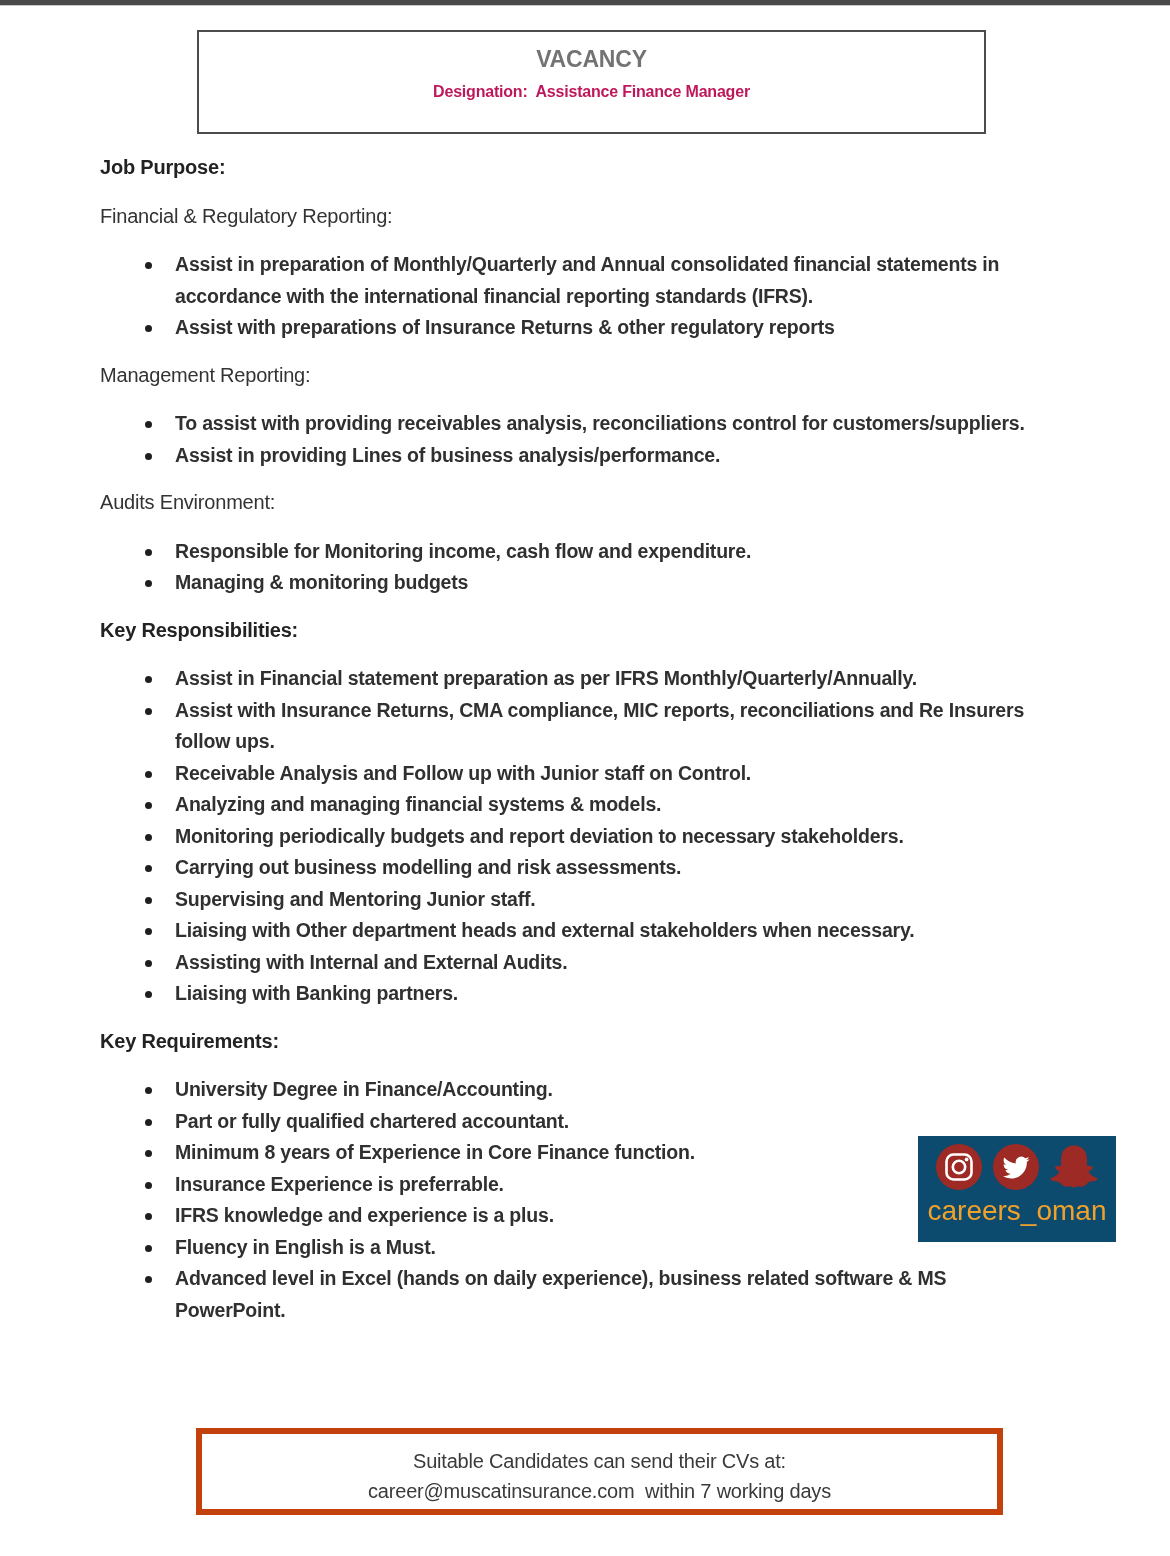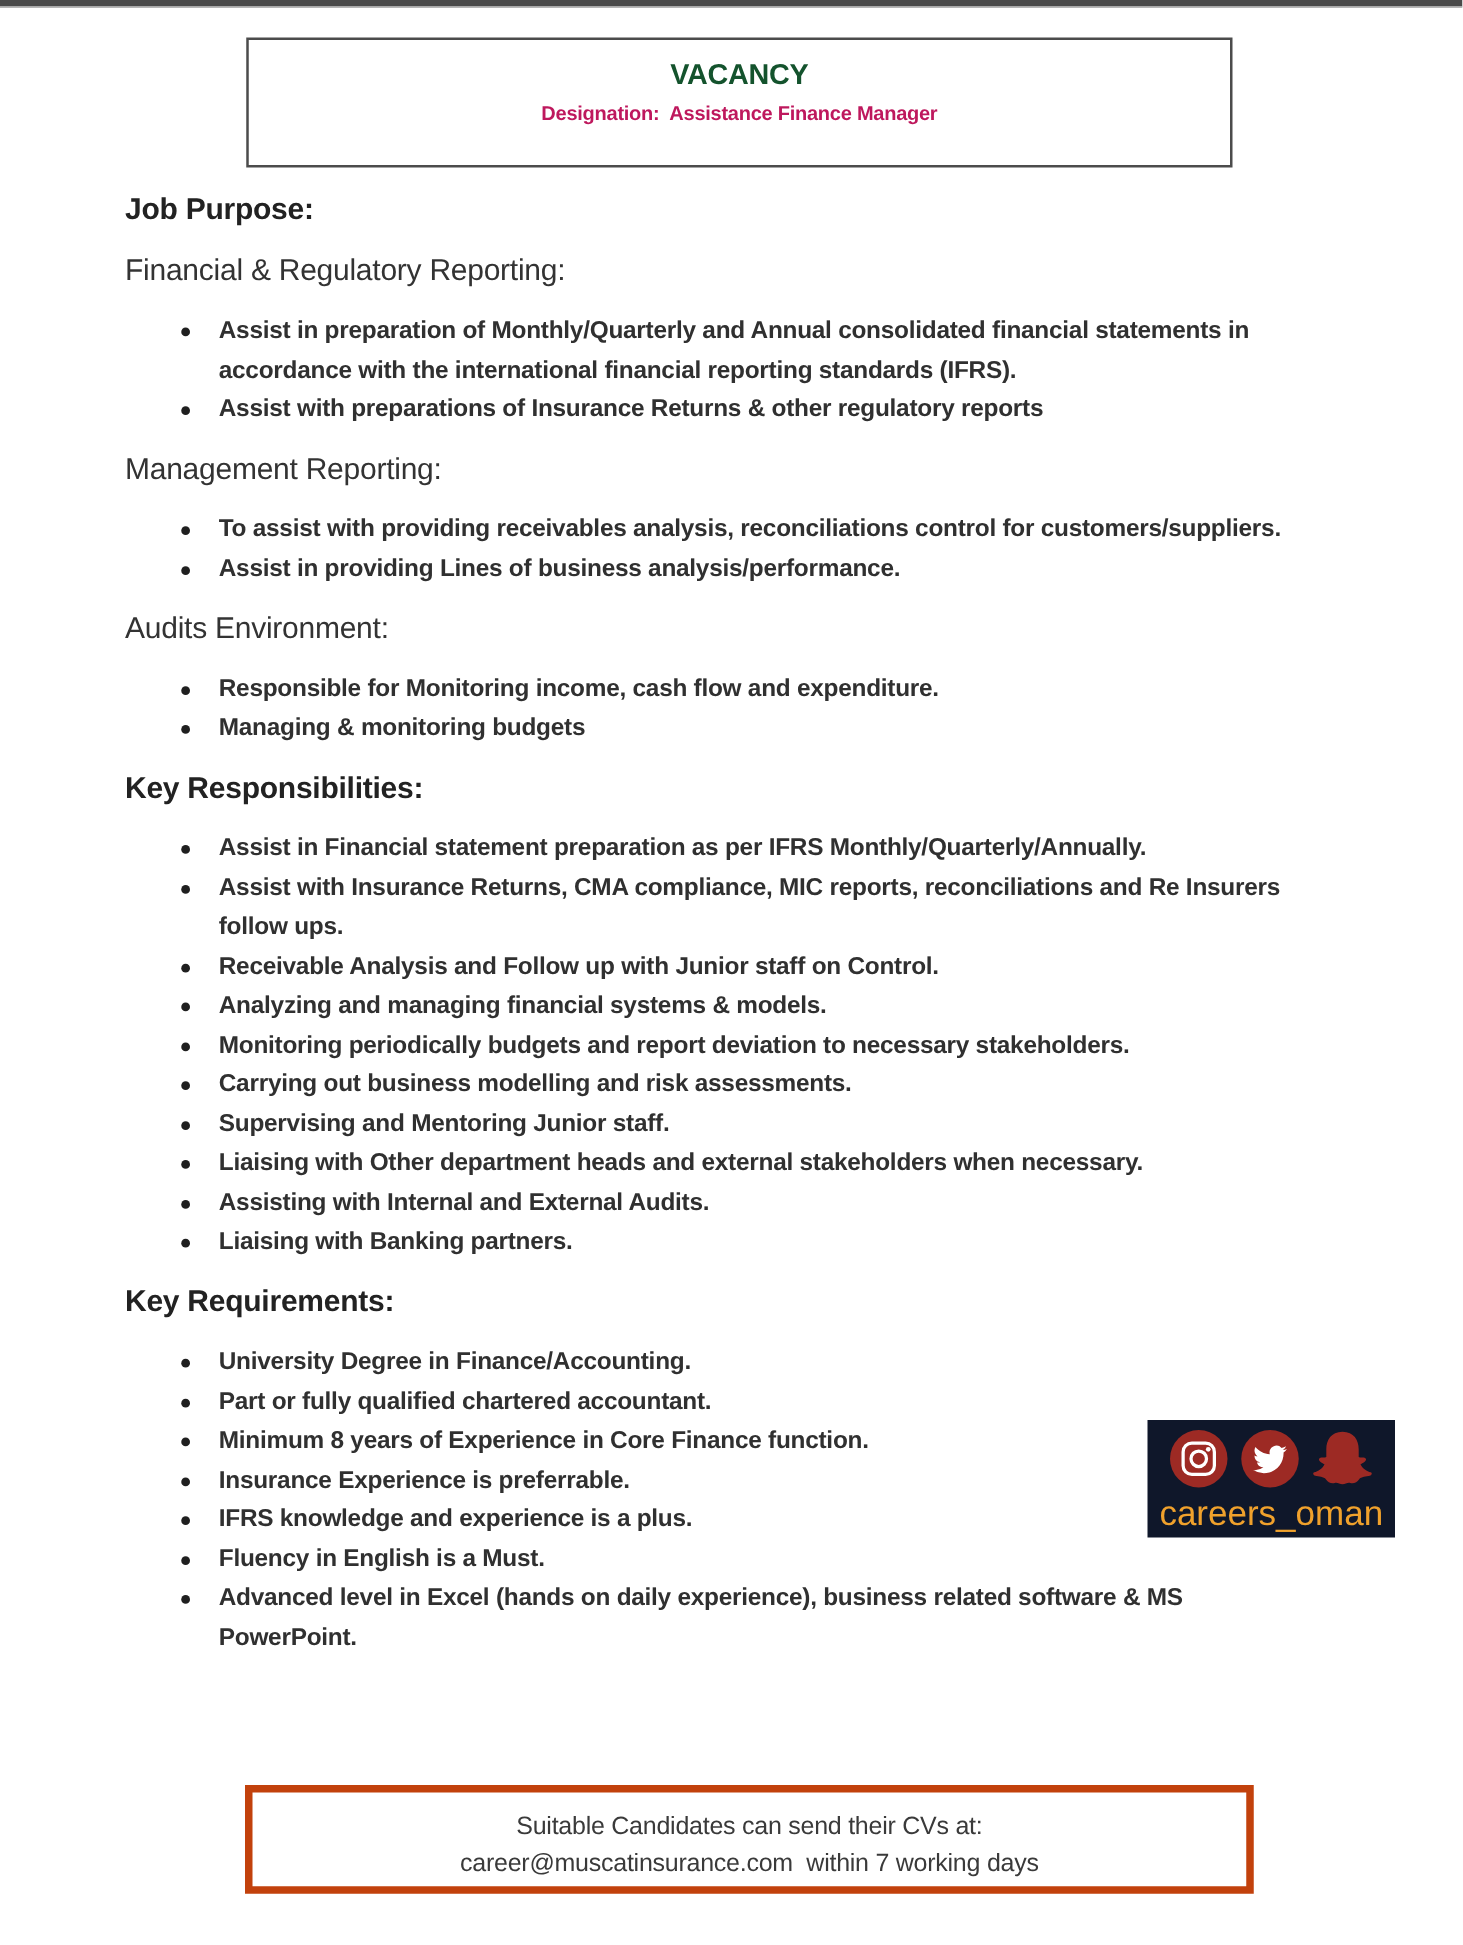--- a/index.html
+++ b/index.html
@@ -17,52 +17,52 @@
     background: #4a4a4a; border-bottom: 1px solid #c9c9c9;
   }
   
   .title-box {
     position: absolute; left: 197px; top: 30px; width: 789px; height: 104px;
     border: 2px solid #4c4c4c; box-sizing: border-box;
     display: flex; flex-direction: column; align-items: center;
     padding-top: 12px;
   }
   .title-line1 {
-    font-size: 23px; font-weight: 700; color: #14532d; line-height: 30px;
+    font-size: 23px; font-weight: 700; color: #737373; line-height: 30px;
     letter-spacing: -0.2px;
   }
   .title-line2 {
     font-size: 16px; font-weight: 700; color: #be185d; line-height: 36px;
     letter-spacing: -0.2px; white-space: pre;
   }
   
   .content {
     position: absolute; left: 100px; top: 152px; width: 1000px;
     letter-spacing: -0.2px;
   }
   .sec-heading {
-    font-size: 24px; font-weight: 400; color: #333;
+    font-size: 20px; font-weight: 400; color: #333;
     line-height: 31.5px; margin: 16px 0 17px 0;
   }
   .sec-heading.bold { font-weight: 700; color: #222; }
   .sec:first-child .sec-heading { margin-top: 0; }
   .sec-list { margin: 0; padding: 0; list-style: none; font-weight: bold; }
   .sec-item {
     position: relative; padding-left: 75px;
     font-size: 19.5px; line-height: 31.5px; color: #303030;
     white-space: pre;
   }
   .sec-item::before {
     content: ""; position: absolute; left: 45px; top: 13px;
     width: 7px; height: 7px; border-radius: 50%; background: #1f1f1f;
   }
   
   .social-badge {
     position: absolute; left: 918px; top: 1136px; width: 198px;
-    background: #0f172a; text-align: center; padding: 7px 0 3px 0;
+    background: #0c4a6e; text-align: center; padding: 7px 0 15px 0;
   }
   .icons-row { display: flex; justify-content: center; align-items: center; gap: 9px; height: 48px; }
   .icons-row svg { display: block; }
   .social-handle {
     font-size: 28px; line-height: 33px; margin-top: 3px;
     color: var(--handle-color, #f0a12c); font-weight: 400; letter-spacing: 0;
   }
   
   .footer-box {
     position: absolute; left: 196px; top: 1428px; width: 807px; height: 87px;

